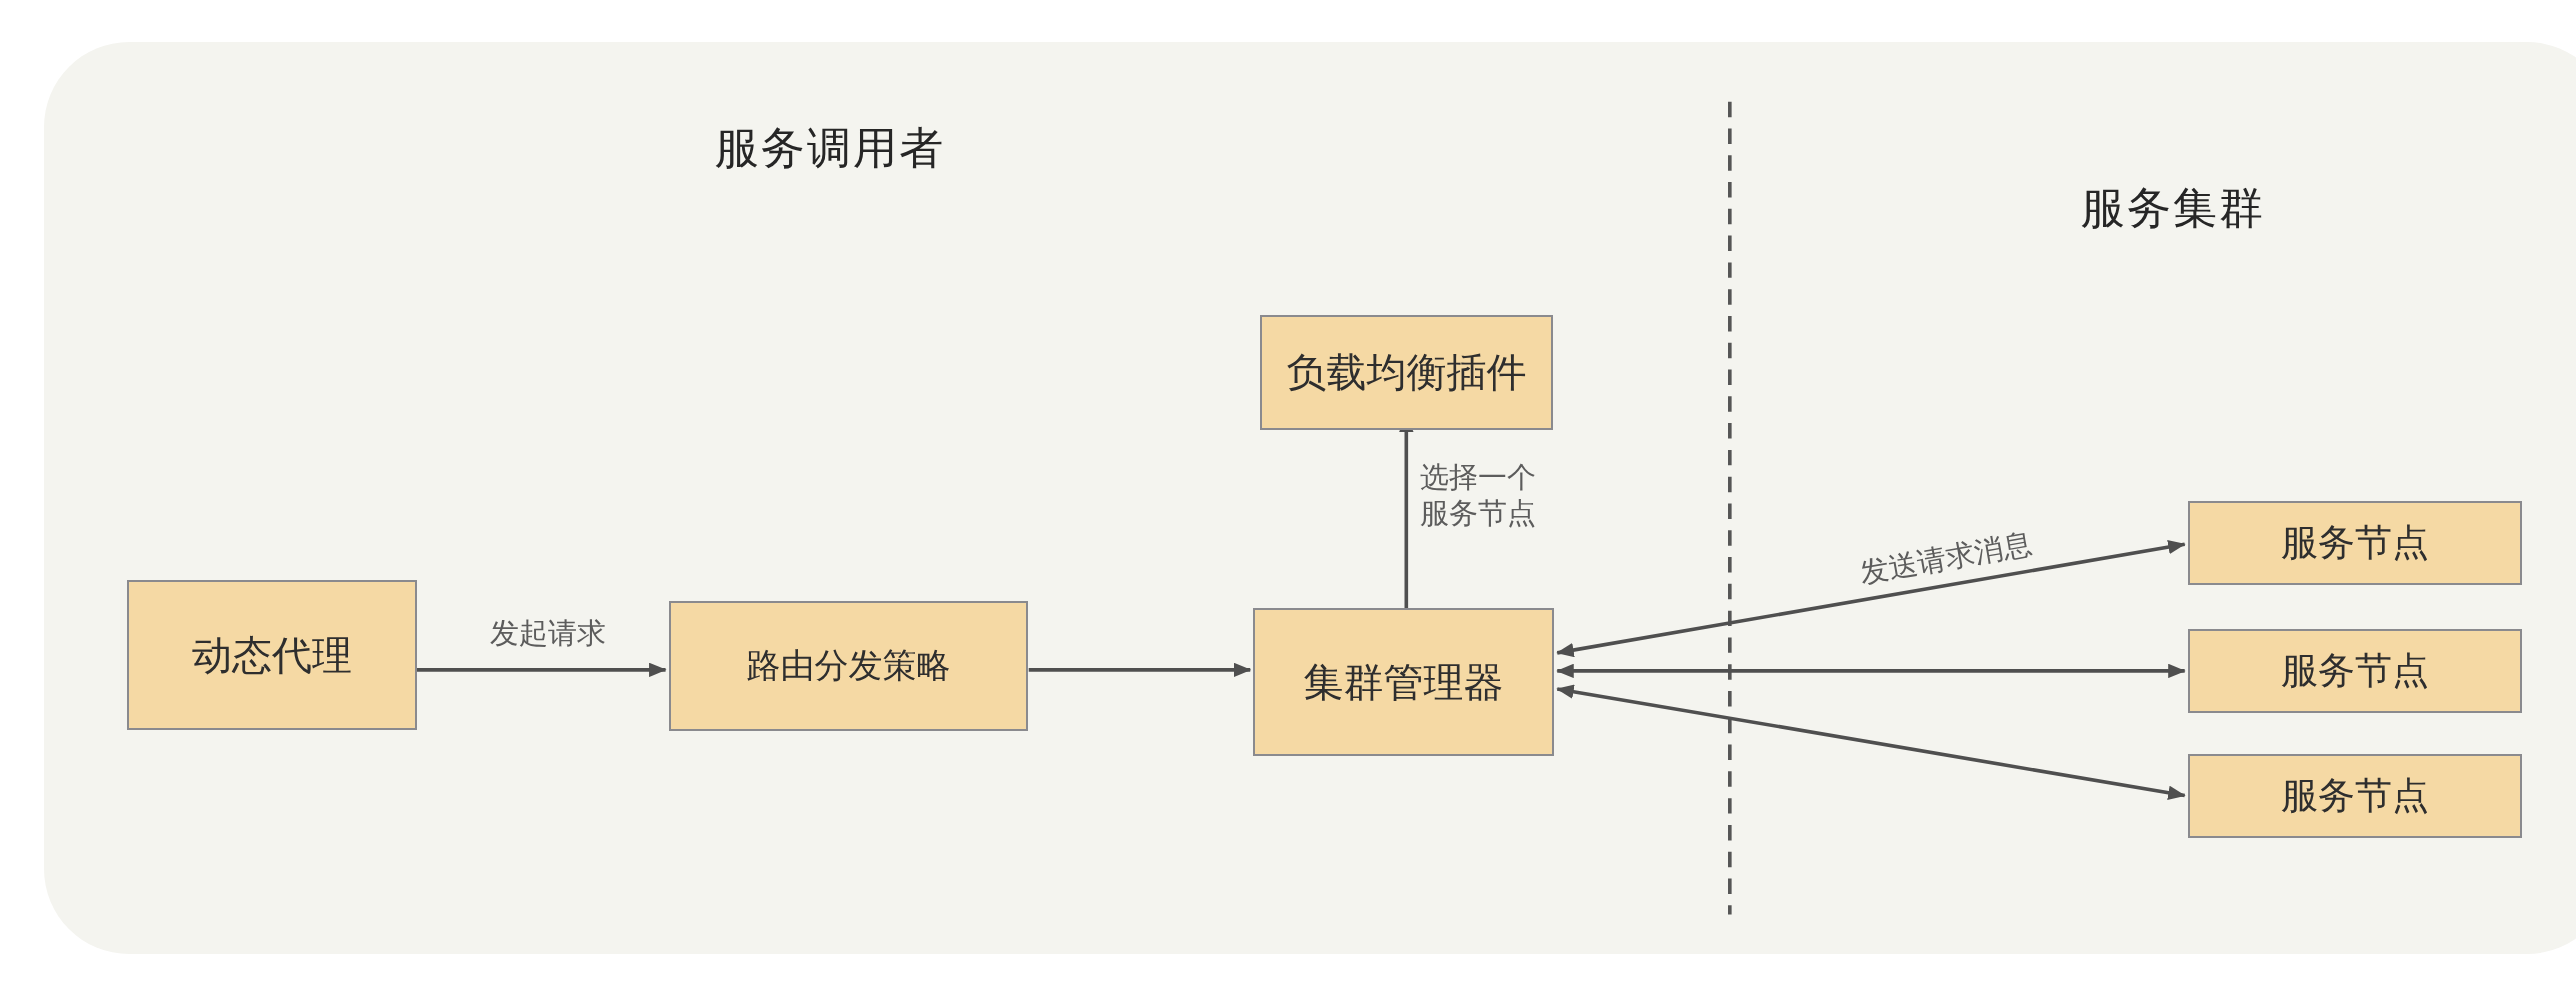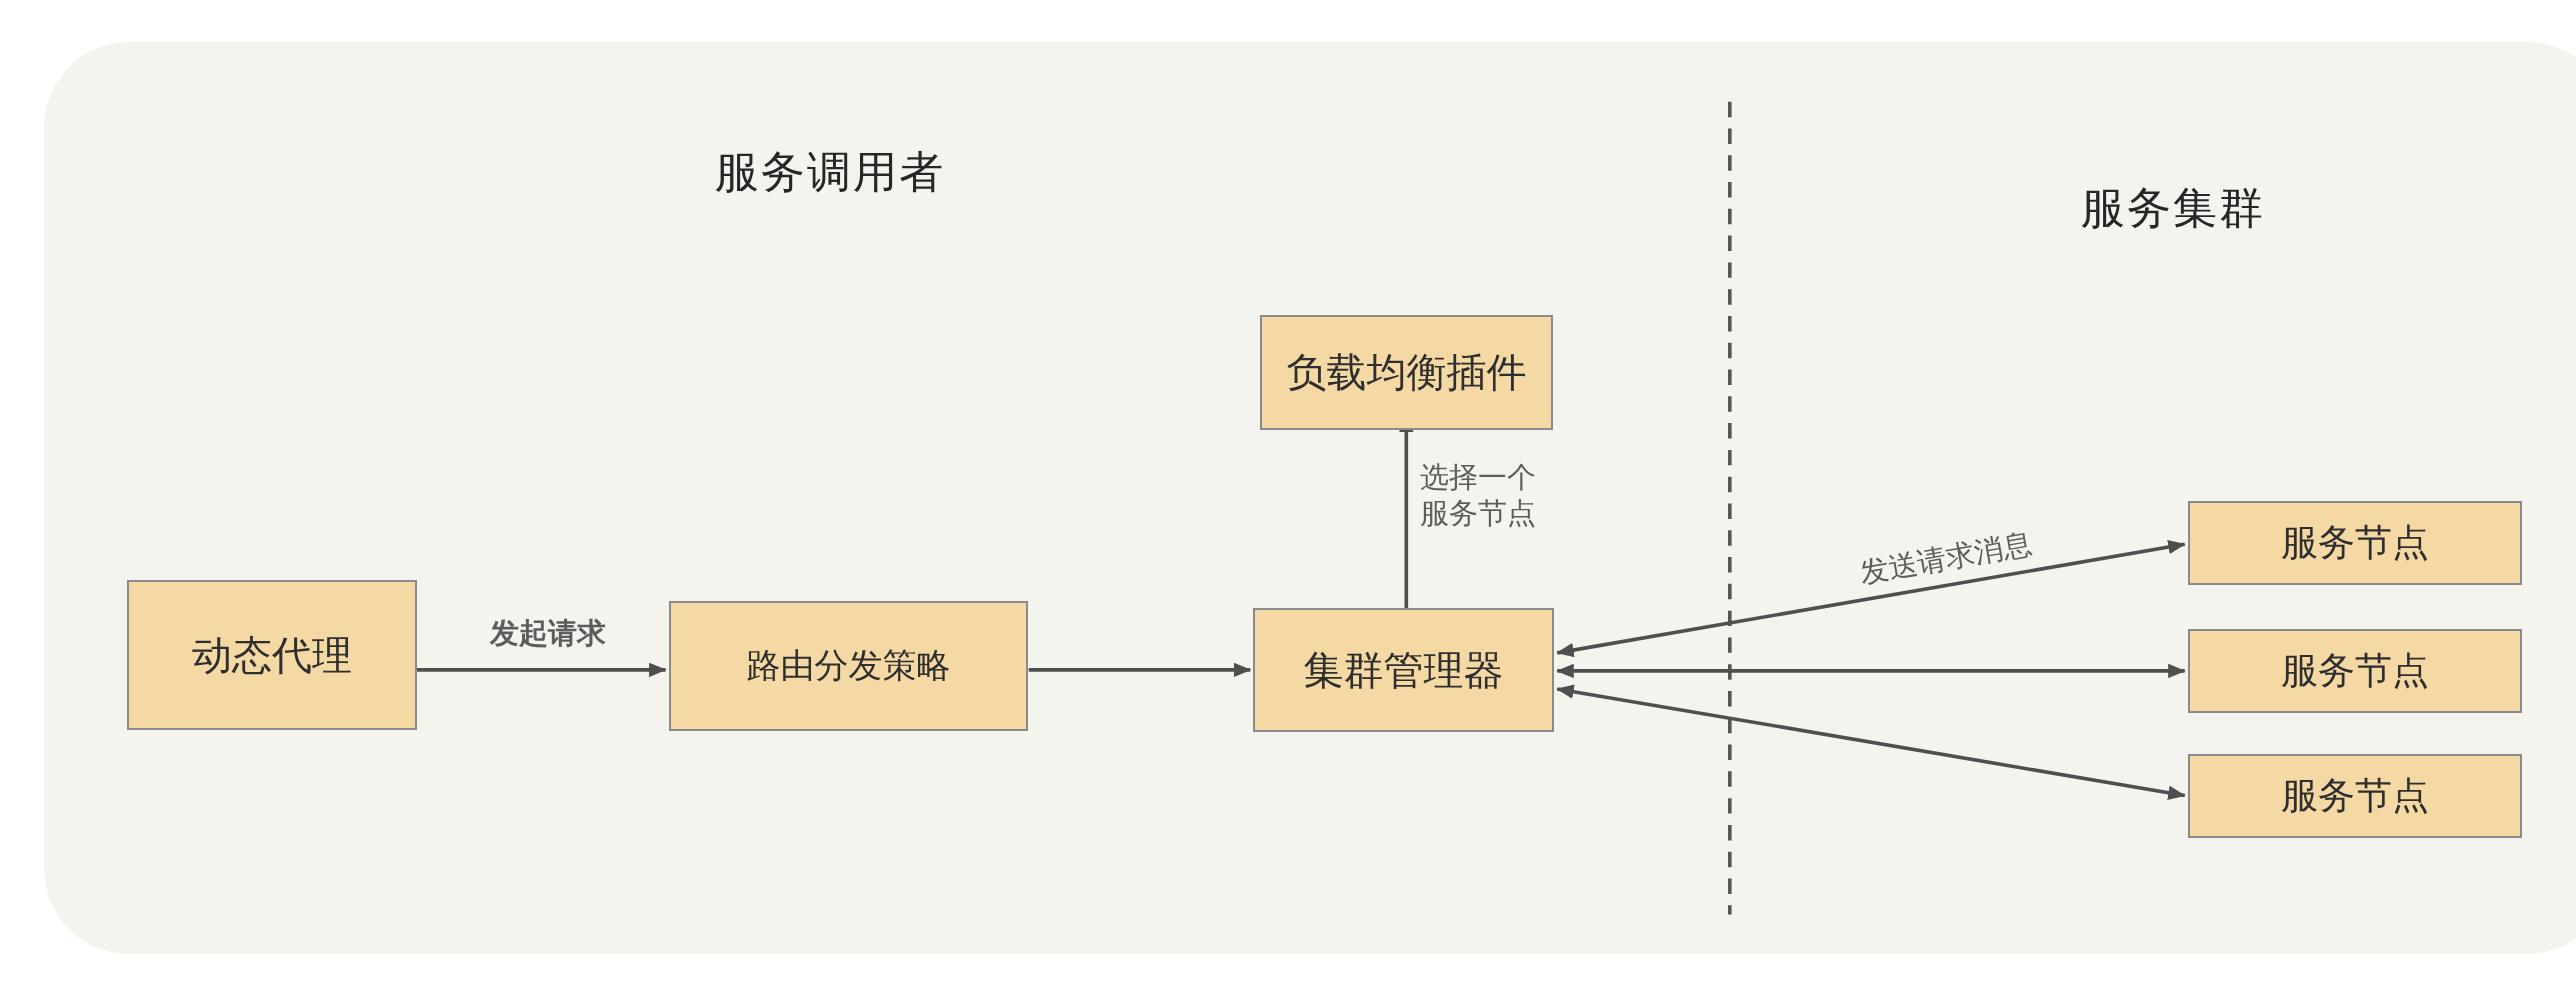--- a/index.html
+++ b/index.html
@@ -50,39 +50,39 @@
   .node .line { display: block; }
   .font-box { font-size: 40px; }
   .font-routing { font-size: 34px; line-height: 1.4; gap: 20px; }
   .font-node-sm { font-size: 37px; }
   .edge-label {
     position: absolute;
     color: var(--label-text);
     font-size: 29px;
     white-space: nowrap;
   }
-  .edge-label.centered { transform: translate(-50%, -50%); font-weight: bold; }
+  .edge-label.centered { transform: translate(-50%, -50%); }
   .edge-label.rotated { transform: translate(-50%, -50%) rotate(-10deg); }
   .edge-label .line { display: block; line-height: 1.25; }
   svg.connector-layer {
     position: absolute;
     left: 0; top: 0;
     width: 2655px; height: 991px;
     overflow: visible;
   }
   svg .edge { stroke: var(--arrow); stroke-width: 7; fill: none; }
   svg .divider { stroke: var(--divider); stroke-width: 7; stroke-dasharray: 30 22; fill: none; }
   svg .arrowhead { fill: var(--arrow); }
 </style>
 </head>
 <body>
 
 <div class="canvas">
 
-  <div class="section-title" style="left:786px; top:130px;">服务调用者</div>
+  <div class="section-title" style="left:786px; top:106px;">服务调用者</div>
   <div class="section-title" style="left:2129px; top:122px;margin-top:44px;">服务集群</div>
 </div>
 
 <svg class="connector-layer" viewBox="0 0 5154 1923">
   <defs>
     <marker id="head" markerUnits="userSpaceOnUse" markerWidth="34" markerHeight="28" refX="32" refY="14" orient="auto">
       <path class="arrowhead" d="M0,0 L34,14 L0,28 Z"></path>
     </marker>
     <marker id="head-rev" markerUnits="userSpaceOnUse" markerWidth="34" markerHeight="28" refX="32" refY="14" orient="auto-start-reverse">
       <path class="arrowhead" d="M0,0 L34,14 L0,28 Z"></path>
@@ -105,21 +105,21 @@
 </svg>
 
 <div class="node font-box" style="left:127px; top:580px; width:290px; height:150px;">
   <span class="line">动态代理</span>
 </div>
 
 <div class="node font-routing" style="left:669px; top:601px; width:359px; height:130px;">
   <span class="line">路由分发策略</span>
 </div>
 
-<div class="node font-box" style="left:1253px; top:608px; width:301px; height:124px;">
+<div class="node font-box" style="left:1253px; top:608px; width:301px; height:148px;">
   <span class="line">集群管理器</span>
 </div>
 
 <div class="node font-box" style="left:1260px; top:298px; width:293px; height:115px;margin-top:17px;">
   <span class="line">负载均衡插件</span>
 </div>
 
 <div class="node font-node-sm" style="left:2188px; top:501px; width:334px; height:84px;">
   <span class="line">服务节点</span>
 </div>

